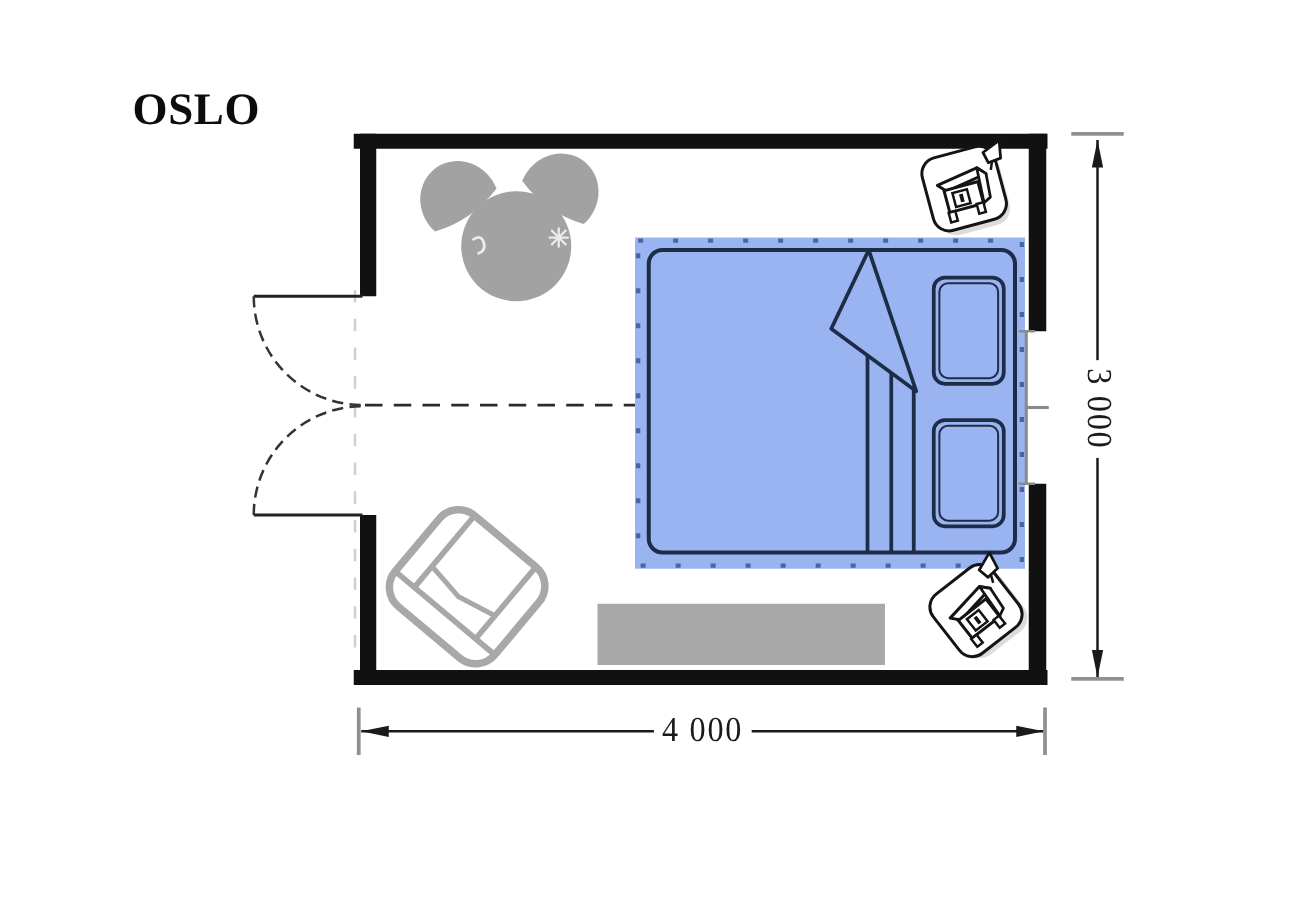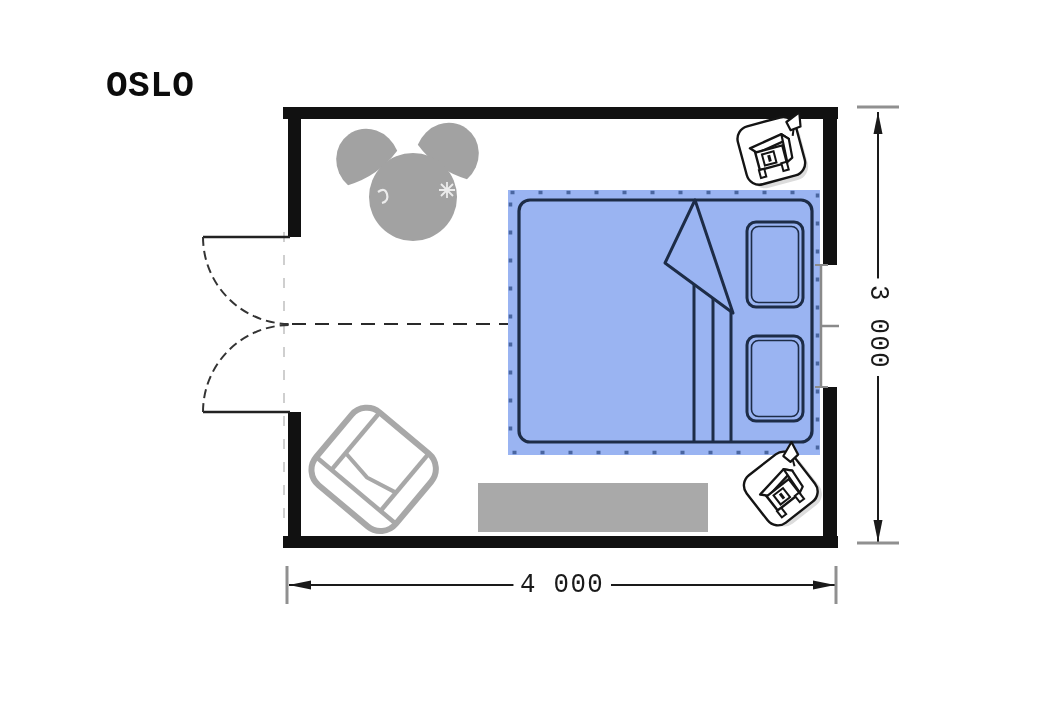--- a/index.html
+++ b/index.html
@@ -1,18 +1,18 @@
 <!DOCTYPE html>
 <html><head>
 <meta charset="utf-8">
 <style>
   html,body{margin:0;padding:0;background:#ffffff;}
   .canvas{
     position:relative;width:1040px;height:720px;background:#ffffff;
-    font-family:Liberation Mono, monospace;overflow:hidden;
+    font-family:Liberation Serif, serif;overflow:hidden;
   }
   .plan-svg{position:absolute;left:0;top:0;}
   .plan-title{
     position:absolute;left:106px;top:69px;line-height:1;
     font-size:36px;font-weight:bold;color:#0c0c0c;letter-spacing:0.5px;
   }
   .dim-label{
     position:absolute;background:#ffffff;color:#1a1a1a;
     font-size:28px;letter-spacing:1.5px;padding:0 7px;line-height:1.1;
     transform:translate(-50%,-50%) scaleX(0.92);white-space:nowrap;

